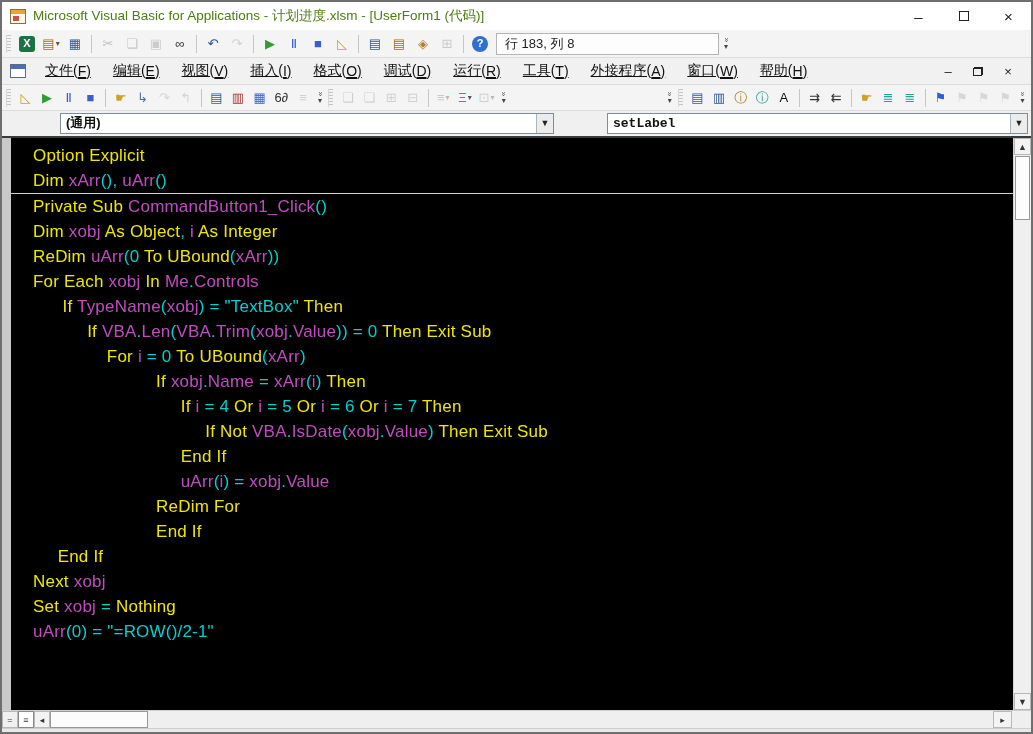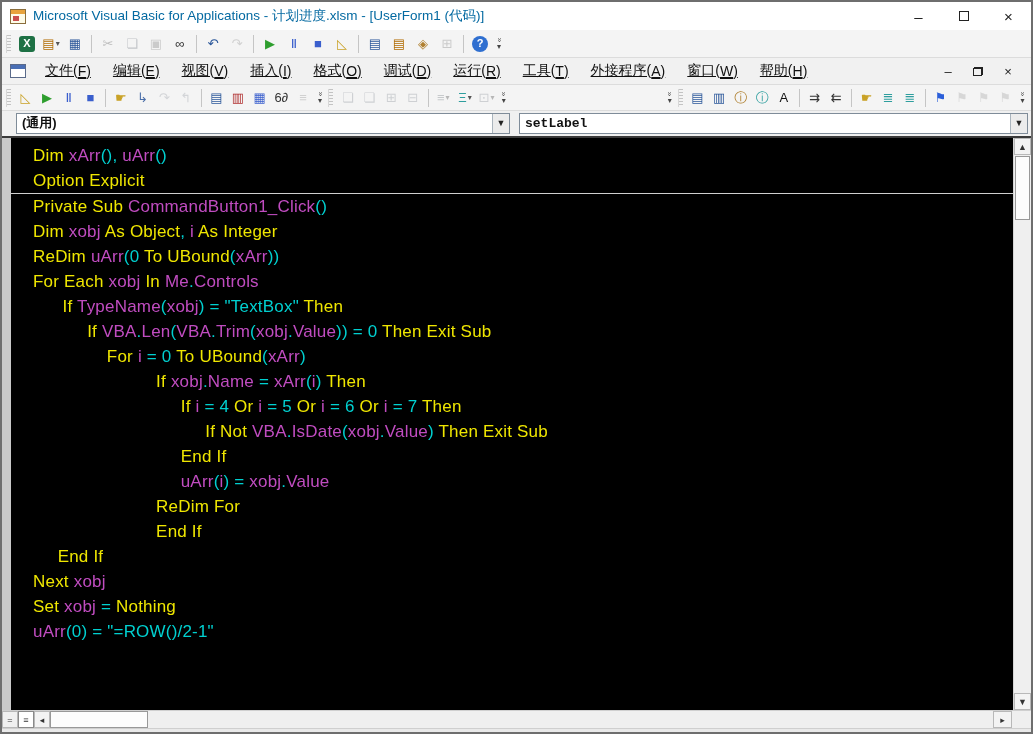--- a/index.html
+++ b/index.html
@@ -7,21 +7,21 @@
   body { font-family:"Liberation Sans","DejaVu Sans",sans-serif; font-size:13px; color:#111; }
 
   .window { width:1033px; height:734px; border:2px solid #6e6e6e; background:#f0f0f0;
             display:flex; flex-direction:column; }
 
   
   .titlebar { height:28px; background:#ffffff; display:flex; align-items:center; padding-left:8px; flex:0 0 auto; }
   .app-icon { width:16px; height:15px; border:1px solid #8a6d3b; background:#fdfbe8; position:relative; margin-right:7px; flex:0 0 auto; }
   .app-icon::before { content:""; position:absolute; left:0; top:0; right:0; height:4px; background:#e8a33d; }
   .app-icon::after { content:""; position:absolute; left:2px; top:6px; width:6px; height:5px; background:#c94f4f; }
-  .title-text { font-size:13.5px; color:#0369a1; white-space:nowrap; }
+  .title-text { font-size:13.5px; color:#4d7c0f; white-space:nowrap; }
   .win-controls { margin-left:auto; display:flex; height:100%; }
   .win-btn { width:45px; height:100%; display:flex; align-items:center; justify-content:center; font-size:15px; color:#222; cursor:default; }
   .win-btn .sq { width:10px; height:10px; border:1px solid #222; display:block; }
 
   
   .toolbar { background:#f4f4f4; border-bottom:1px solid #dcdcdc; display:flex; align-items:center; padding:0 2px; flex:0 0 auto; }
   .toolbar-1 { height:28px; }
   .toolbar-2 { height:26px; }
   .tb-grip { width:5px; height:18px; margin:0 4px 0 2px;
              background:repeating-linear-gradient(to bottom,#c3c3c3 0 1px,transparent 1px 3px);
@@ -49,21 +49,21 @@
   .menu-item { padding:0 11px; height:100%; display:flex; align-items:center; font-size:14px; color:#111; white-space:nowrap; }
   .menu-item u { text-underline-offset:2px; }
   .mdi-controls { margin-left:auto; display:flex; align-items:center; gap:4px; padding-right:6px; }
   .mdi-btn { width:26px; height:20px; display:flex; align-items:center; justify-content:center; font-size:13px; color:#222; }
   .restore-shape { position:relative; width:10px; height:9px; }
   .restore-shape::before { content:""; position:absolute; right:0; top:0; width:7px; height:6px; border:1px solid #222; }
   .restore-shape::after { content:""; position:absolute; left:0; bottom:0; width:7px; height:6px; border:1px solid #222; background:#f1f1f1; }
 
   
   .combo-row { height:25px; background:#f0f0f0; display:flex; align-items:center; padding:1px 3px 2px 14px; gap:9px; flex:0 0 auto; }
-  .combo { height:21px; background:#fff; border:1px solid #7f8c99; display:flex; align-items:center; }
+  .combo { height:21px; background:#fff; border:1px solid #7f8c99; display:flex; align-items:center;margin-left:44px; }
   .combo-obj { width:494px; }
   .combo-proc { flex:1; }
   .combo-text { flex:1; padding:0 5px; font-size:13px; white-space:nowrap; overflow:hidden; }
   .combo-obj .combo-text { font-weight:bold; }
   .combo-proc .combo-text { font-family:"Liberation Mono","DejaVu Sans Mono",monospace; font-weight:bold; }
   .combo-arrow { width:17px; height:100%; background:#ececec; border-left:1px solid #aab4bd;
                  display:flex; align-items:center; justify-content:center; font-size:9px; color:#222; }
 
   
   .main { flex:1 1 auto; display:flex; position:relative; background:#000; border-top:2px solid #3a3a3a; min-height:0; }
@@ -165,20 +165,21 @@
       <span class="tb-btn">
         <span class="tb-glyph" style="color: rgb(176, 128, 48);">◈</span>
       </span>
       <span class="tb-btn dim">
         <span class="tb-glyph" style="color: rgb(136, 136, 136);">⊞</span>
       </span>
       <span class="tb-sep"></span>
       <span class="tb-btn">
         <span class="tb-glyph badge round" style="color: rgb(255, 255, 255); background: rgb(47, 111, 208);">?</span>
       </span>
+      <div class="tb-box">行 183, 列 8</div>
       <span class="tb-ovf">
         <span class="ch">»</span>
         <span class="ar">▾</span>
       </span>
     </div>
 
   <div class="menubar">
     <span class="mdi-icon"></span>
     <div class="menu-items" id="menu-items">
         <div class="menu-item">文件(<u>F</u>)</div>
@@ -343,22 +344,22 @@
     </div>
     <div class="combo combo-proc">
       <span class="combo-text">setLabel</span>
       <span class="combo-arrow">▼</span>
     </div>
   </div>
 
   <div class="main">
     <div class="margin-strip"></div>
     <div class="code-view" id="code-lines">
+        <div class="code-line"><span class="t-k">Option Explicit</span></div>
         <div class="code-line"><span class="t-k">Dim </span><span class="t-i">xArr</span><span class="t-n">(), </span><span class="t-i">uArr</span><span class="t-n">()</span></div>
-        <div class="code-line"><span class="t-k">Option Explicit</span></div>
         <div class="proc-sep"></div>
         <div class="code-line"><span class="t-k">Private Sub </span><span class="t-i">CommandButton1_Click</span><span class="t-n">()</span></div>
         <div class="code-line"><span class="t-k">Dim </span><span class="t-i">xobj</span><span class="t-k"> As Object</span><span class="t-n">, </span><span class="t-i">i</span><span class="t-k"> As Integer</span></div>
         <div class="code-line"><span class="t-k">ReDim </span><span class="t-i">uArr</span><span class="t-n">(</span><span class="t-n">0</span><span class="t-k"> To UBound</span><span class="t-n">(</span><span class="t-i">xArr</span><span class="t-n">))</span></div>
         <div class="code-line"><span class="t-k">For Each </span><span class="t-i">xobj</span><span class="t-k"> In </span><span class="t-i">Me</span><span class="t-n">.</span><span class="t-i">Controls</span></div>
         <div class="code-line"><span>      </span><span class="t-k">If </span><span class="t-i">TypeName</span><span class="t-n">(</span><span class="t-i">xobj</span><span class="t-n">) = </span><span class="t-n">"TextBox"</span><span class="t-k"> Then</span></div>
         <div class="code-line"><span>           </span><span class="t-k">If </span><span class="t-i">VBA</span><span class="t-n">.</span><span class="t-i">Len</span><span class="t-n">(</span><span class="t-i">VBA</span><span class="t-n">.</span><span class="t-i">Trim</span><span class="t-n">(</span><span class="t-i">xobj</span><span class="t-n">.</span><span class="t-i">Value</span><span class="t-n">)) = </span><span class="t-n">0</span><span class="t-k"> Then Exit Sub</span></div>
         <div class="code-line"><span>               </span><span class="t-k">For </span><span class="t-i">i</span><span class="t-n"> = </span><span class="t-n">0</span><span class="t-k"> To UBound</span><span class="t-n">(</span><span class="t-i">xArr</span><span class="t-n">)</span></div>
         <div class="code-line"><span>                         </span><span class="t-k">If </span><span class="t-i">xobj</span><span class="t-n">.</span><span class="t-i">Name</span><span class="t-n"> = </span><span class="t-i">xArr</span><span class="t-n">(</span><span class="t-i">i</span><span class="t-n">)</span><span class="t-k"> Then</span></div>
         <div class="code-line"><span>                              </span><span class="t-k">If </span><span class="t-i">i</span><span class="t-n"> = </span><span class="t-n">4</span><span class="t-k"> Or </span><span class="t-i">i</span><span class="t-n"> = </span><span class="t-n">5</span><span class="t-k"> Or </span><span class="t-i">i</span><span class="t-n"> = </span><span class="t-n">6</span><span class="t-k"> Or </span><span class="t-i">i</span><span class="t-n"> = </span><span class="t-n">7</span><span class="t-k"> Then</span></div>

